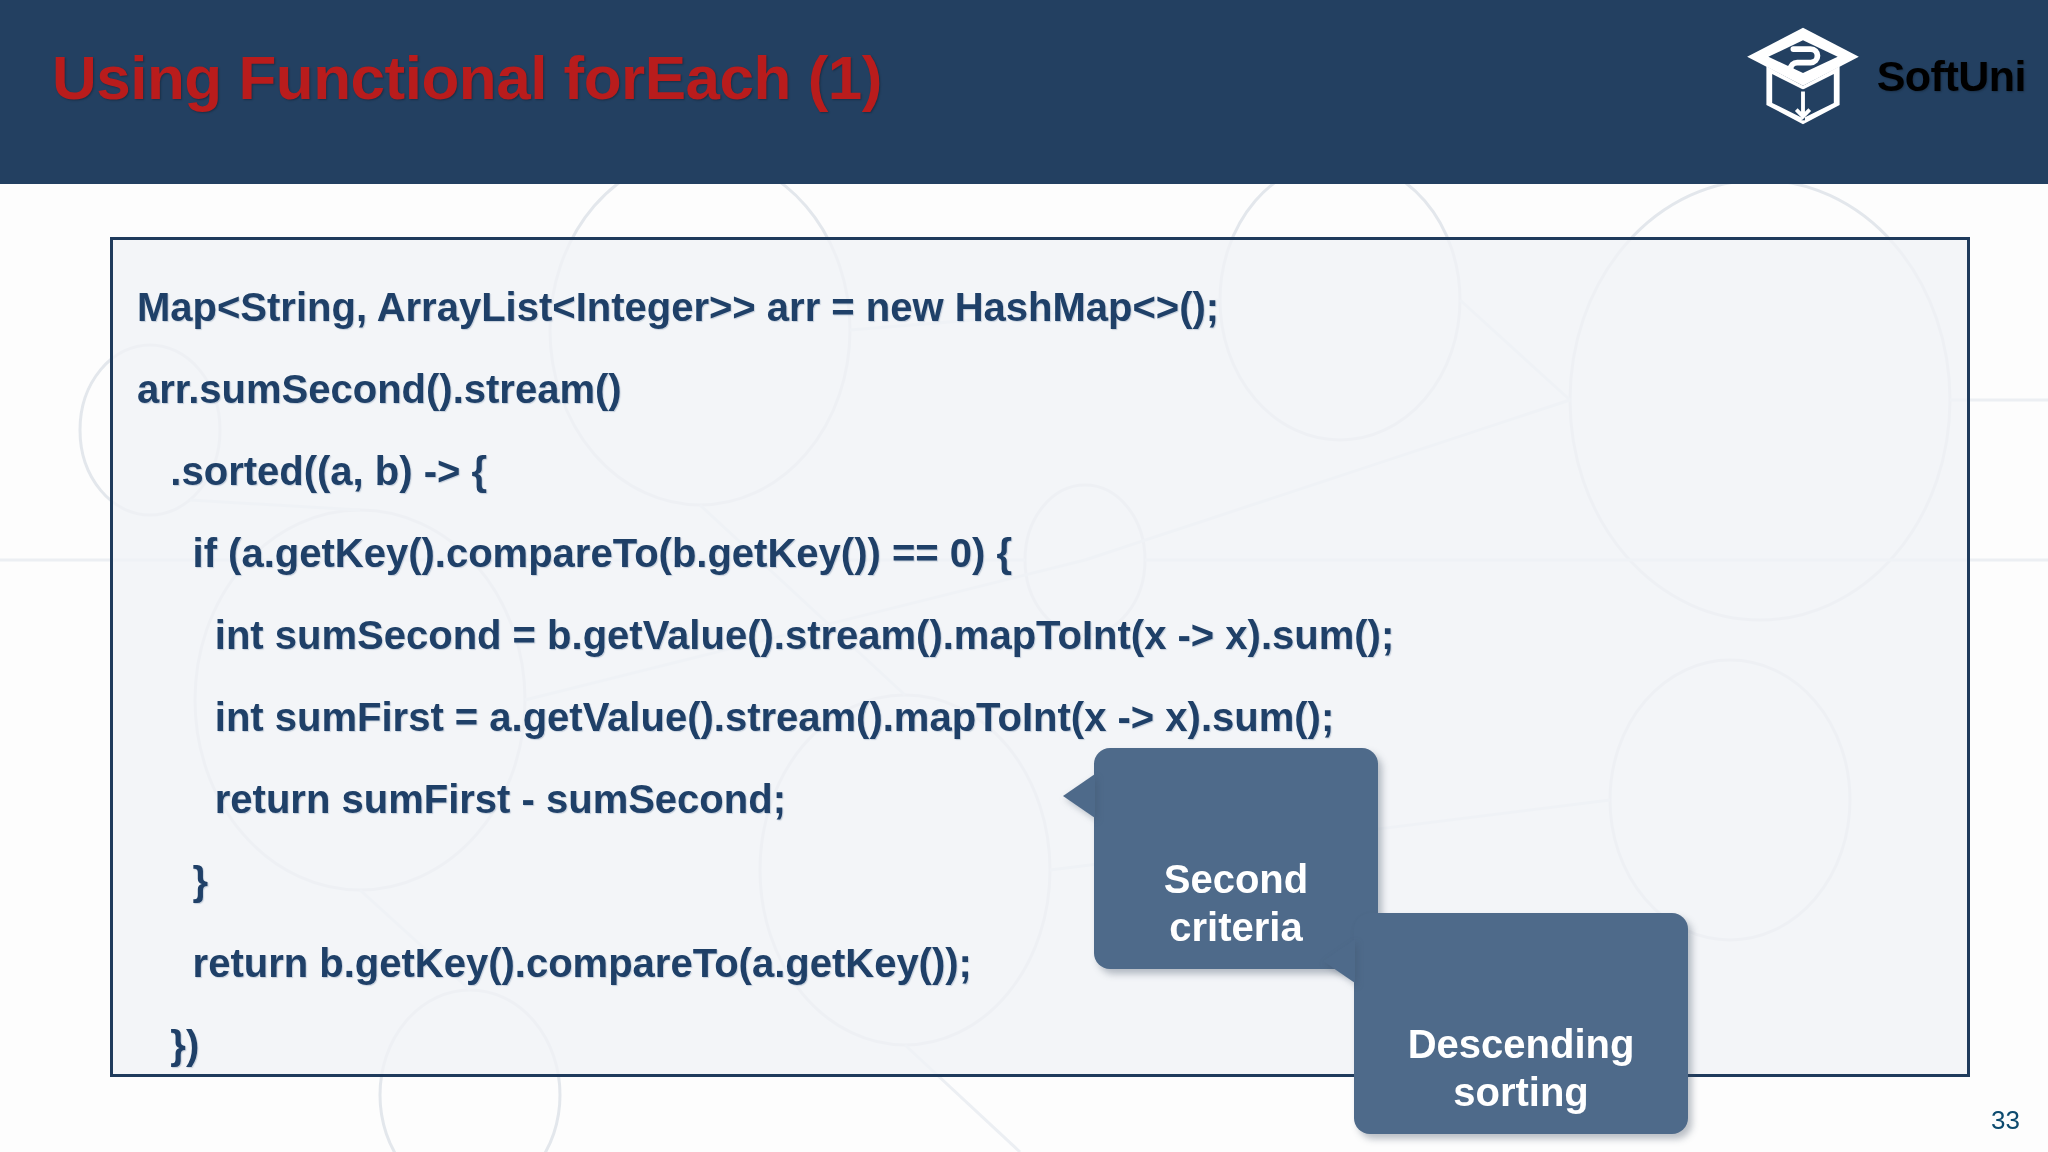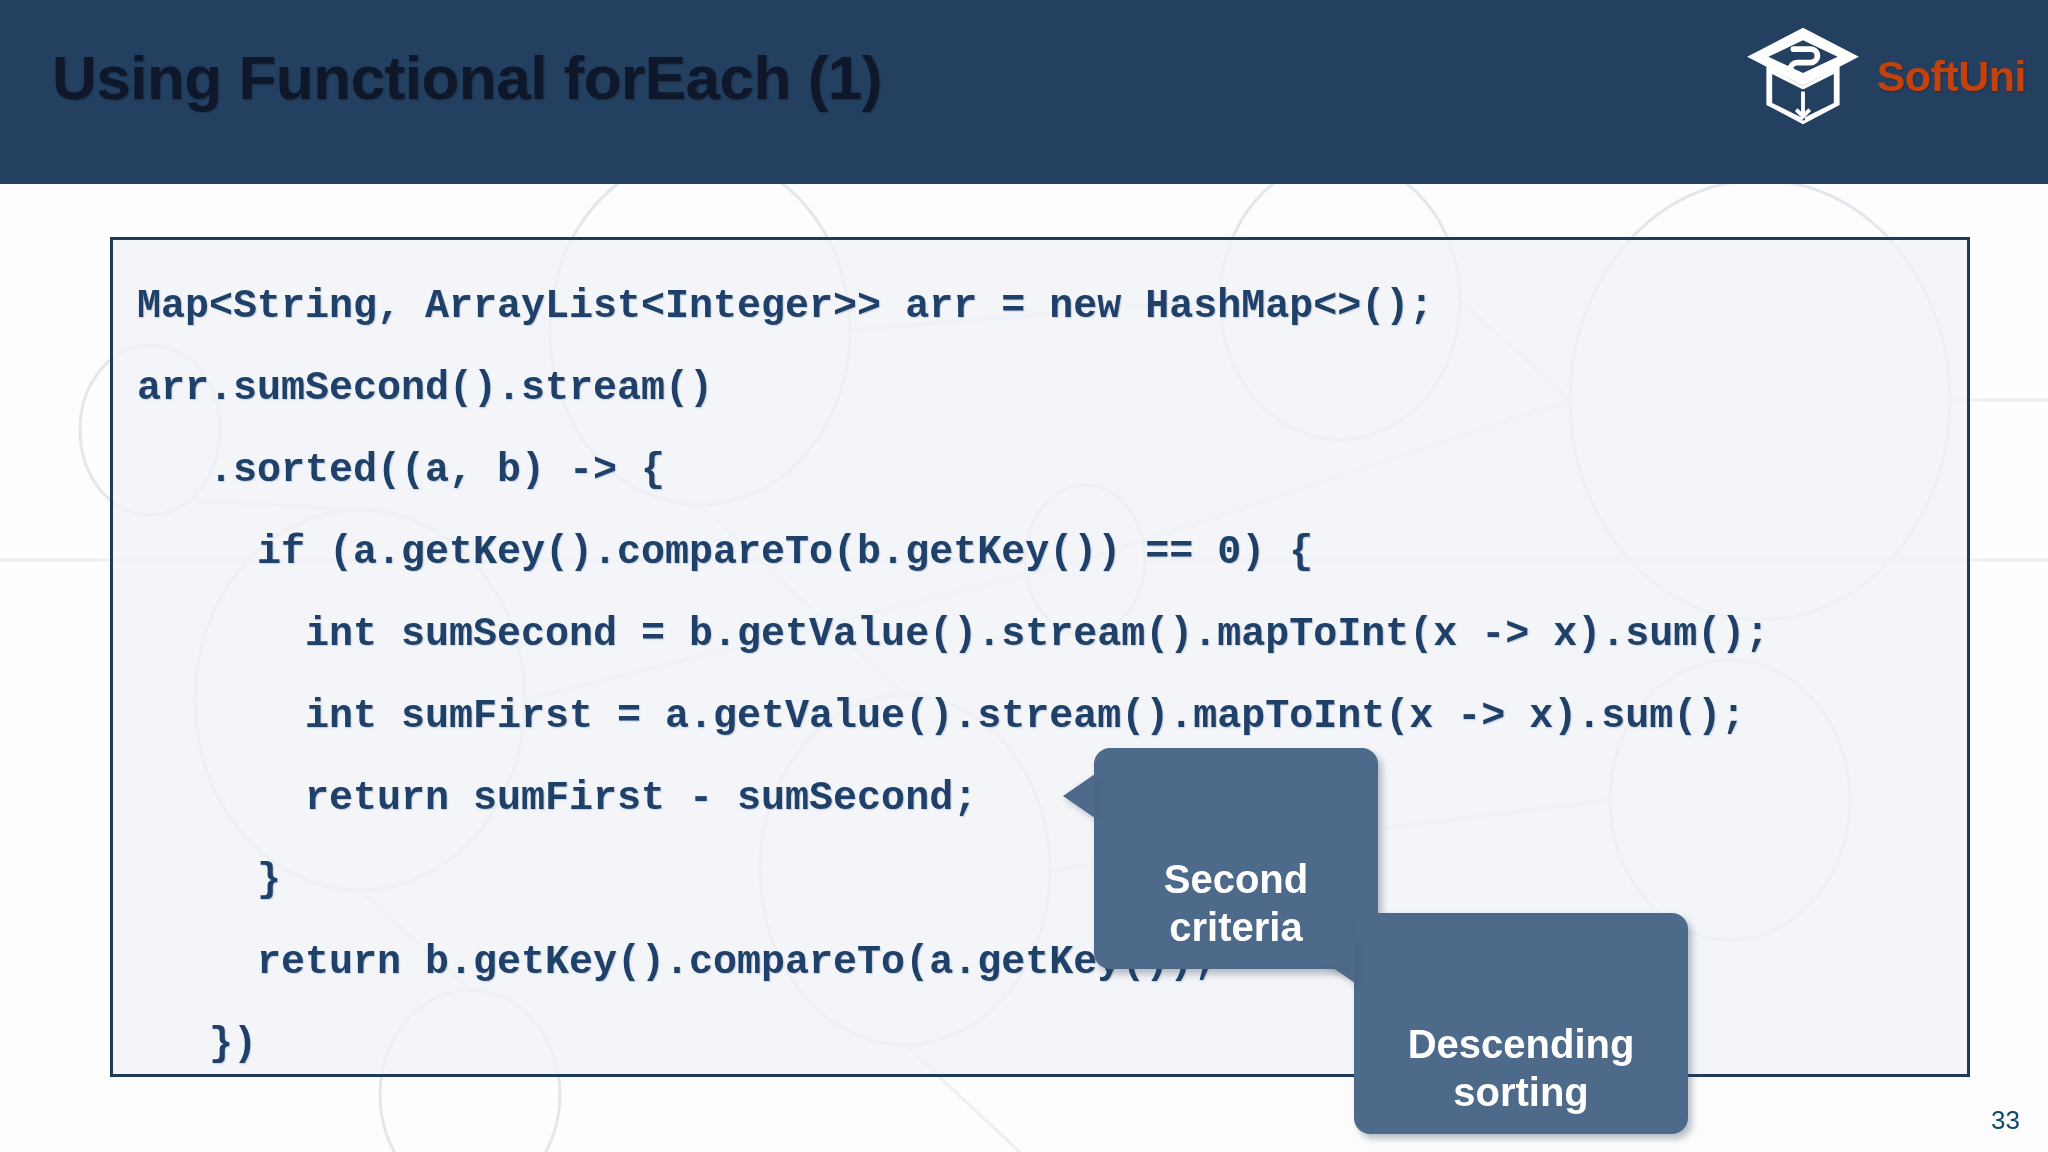--- a/index.html
+++ b/index.html
@@ -41,59 +41,59 @@
     width: 2048px;
     height: 184px;
     background: #234061;
   }
   #slide-title {
     position: absolute;
     left: 52px;
     top: 42px;
     font-size: 62px;
     font-weight: bold;
-    color: #0f172a;
+    color: #b91c1c;
     letter-spacing: -0.5px;
     white-space: nowrap;
     text-shadow: 1px 1px 2px rgba(0,0,0,0.28);
   }
 
   
   #logo {
     position: absolute;
     right: 22px;
     top: 24px;
     display: flex;
     align-items: center;
     gap: 16px;
   }
   #logo-mark { width: 116px; height: 104px; display:block; }
   #logo-text {
-    color: #c2410c;
+    color: #000000;
     line-height: 0.98;
     font-weight: bold;
     text-shadow: 1px 1px 2px rgba(0,0,0,0.25);
   }
   #logo-text .l1 { font-size: 43px; display: block; letter-spacing: -0.5px;}
   #logo-text .l2 { font-size: 43px; display: block; letter-spacing: -0.5px;}
 
   
   #code-box {
     position: absolute;
     left: 110px;
     top: 237px;
     width: 1860px;
     height: 840px;
     box-sizing: border-box;
     border: 3px solid #1f3b5c;
     background: rgba(240,243,246,0.80);
     padding: 26px 0 0 24px;
   }
   .code-line {
-    font-family: Liberation Mono, monospace;
+    font-family: Liberation Sans, sans-serif;
     font-size: 40px;
     line-height: 82px;
     color: #1f4068;
     font-weight: bold;
     white-space: pre;
     text-shadow: 1px 1px 1px rgba(160,175,195,0.55);
     height: 82px;
   }
 
   

